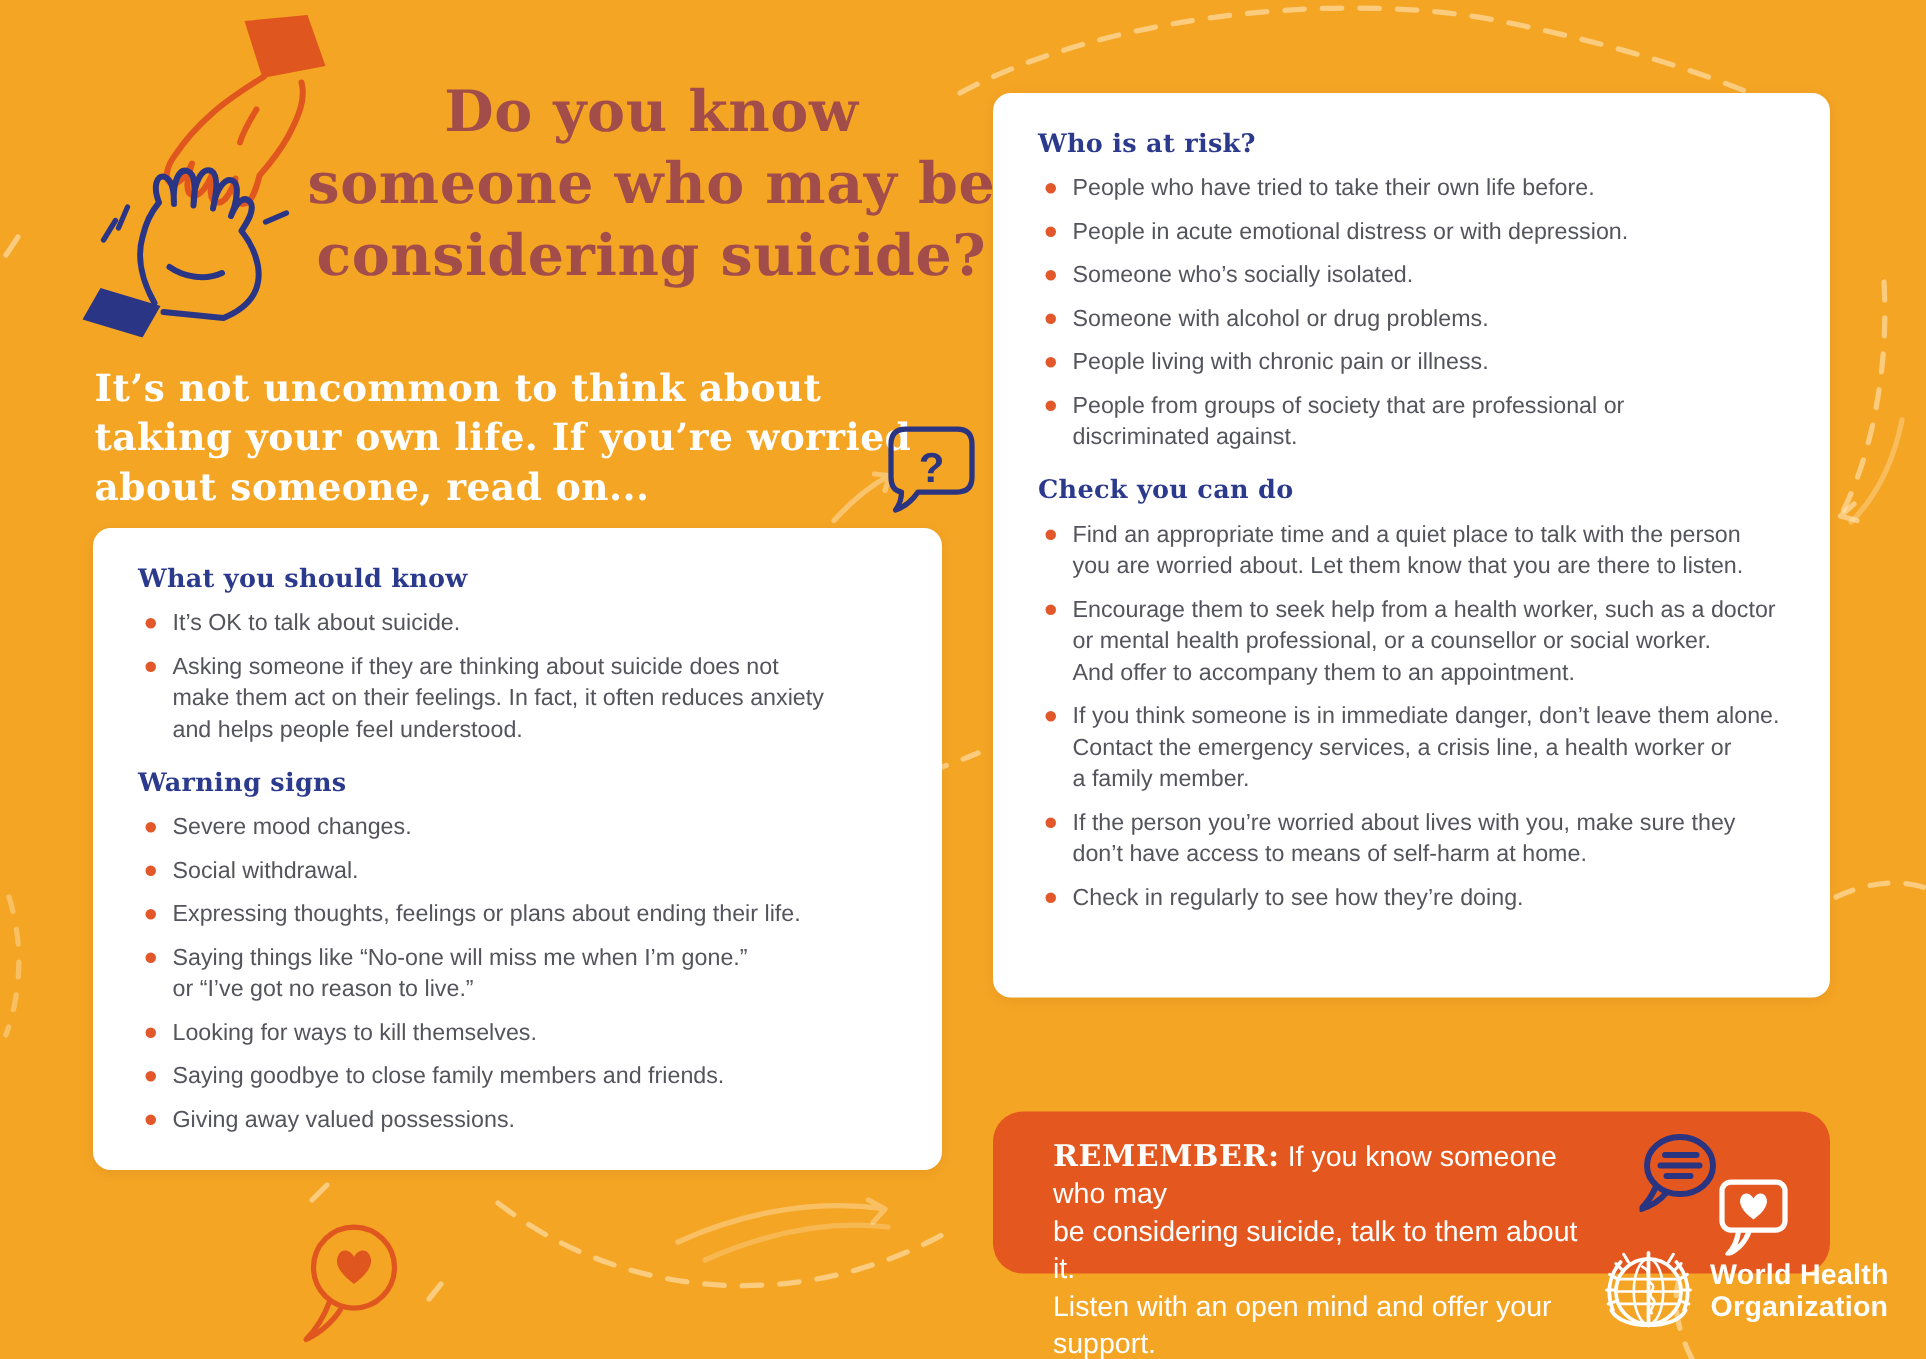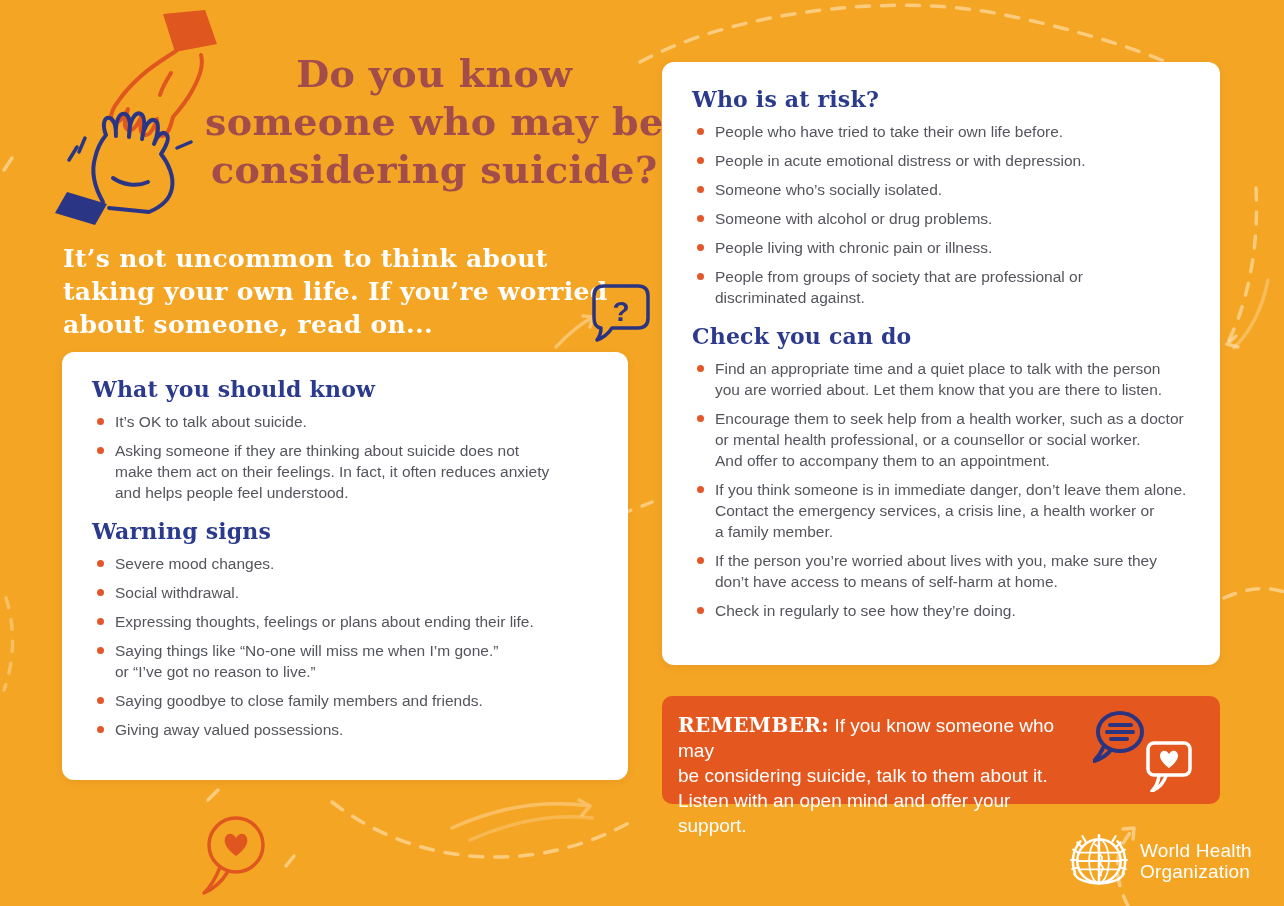--- a/index.html
+++ b/index.html
@@ -32,51 +32,51 @@
 
   .card {
     position:absolute; background:#FFFFFF; border-radius:12px;
     box-shadow:0 2px 8px rgba(120,70,0,0.10);
     box-sizing:border-box; padding:24px 26px 18px 30px;
   }
   .card-left  { left:62px;  top:352px; width:566px; height:428px; }
   .card-right { left:662px; top:62px;  width:558px; height:603px; }
   .card h2 {
     font-family:"DejaVu Serif","Liberation Serif",serif;
-    font-size:22px; font-weight:700; color:#2B3A8C;
+    font-size:17px; font-weight:700; color:#2B3A8C;
     margin:0 0 9px 0; letter-spacing:0.2px;
   }
   .card h2.second { margin-top:15px; }
   .card ul { list-style:none; margin:0; padding:0; }
   .card li {
     position:relative; padding-left:23px; margin-bottom:8px;
     font-size:15.5px; line-height:21px; color:#54555C; white-space:pre-line;
   }
   .card li::before {
     content:""; position:absolute; left:5px; top:7px;
     width:7px; height:7px; border-radius:50%; background:#E2582A;
   }
 
   .remember {
-    position:absolute; left:662px; top:696px; width:558px; height:108px;
-    background:#E4581F; border-radius:10px; box-sizing:border-box;
-    padding:17px 150px 15px 16px;
+    position:absolute; left:662px; top:741px; width:558px; height:108px;
+    background:#E4581F; border-radius:20px; box-sizing:border-box;
+    padding:17px 150px 15px 40px;
   }
   .remember-text { margin:0; color:#FFFFFF; font-size:19px; line-height:25px; white-space:pre-line; }
   .remember-label {
     font-family:"DejaVu Serif","Liberation Serif",serif;
     font-size:20px; font-weight:700; letter-spacing:0.4px;
   }
   .chat-bubble  { position:absolute; left:431px; top:13px; }
   .heart-bubble { position:absolute; left:483px; top:44px; }
 
   .page-heart-bubble { position:absolute; left:200px; top:812px; }
 
   .who { position:absolute; left:1068px; top:830px; display:flex; align-items:center; gap:10px; }
-  .who-name { color:#FFFFFF; font-weight:400; font-size:19px; line-height:21px; letter-spacing:0.2px; }
+  .who-name { color:#FFFFFF; font-weight:700; font-size:19px; line-height:21px; letter-spacing:0.2px;text-align:center; }
 </style>
 </head>
 <body>
 
 <div class="poster">
 
   <svg class="deco" width="1284" height="906" viewBox="0 0 1284 906">
     <g fill="none" stroke="rgba(255,236,200,0.55)" stroke-width="3.5" stroke-linecap="round">
       <path stroke-dasharray="13 12" d="M235,468 C340,548 520,558 652,502"></path>
       <path stroke-dasharray="13 12" d="M640,62 C740,8 900,-6 1000,14 C1070,28 1130,46 1176,66"></path>
@@ -132,20 +132,21 @@
 make them act on their feelings. In fact, it often reduces anxiety
 and helps people feel understood.</li>
     </ul>
     <h2 class="serif second">Warning signs</h2>
     <ul>
       <li>Severe mood changes.</li>
       <li>Social withdrawal.</li>
       <li>Expressing thoughts, feelings or plans about ending their life.</li>
       <li>Saying things like “No-one will miss me when I’m gone.”
 or “I’ve got no reason to live.”</li>
+      <li>Looking for ways to kill themselves.</li>
       <li>Saying goodbye to close family members and friends.</li>
       <li>Giving away valued possessions.</li>
     </ul>
   </section>
 
   <section class="card card-right">
     <h2 class="serif">Who is at risk?</h2>
     <ul>
       <li>People who have tried to take their own life before.</li>
       <li>People in acute emotional distress or with depression.</li>

